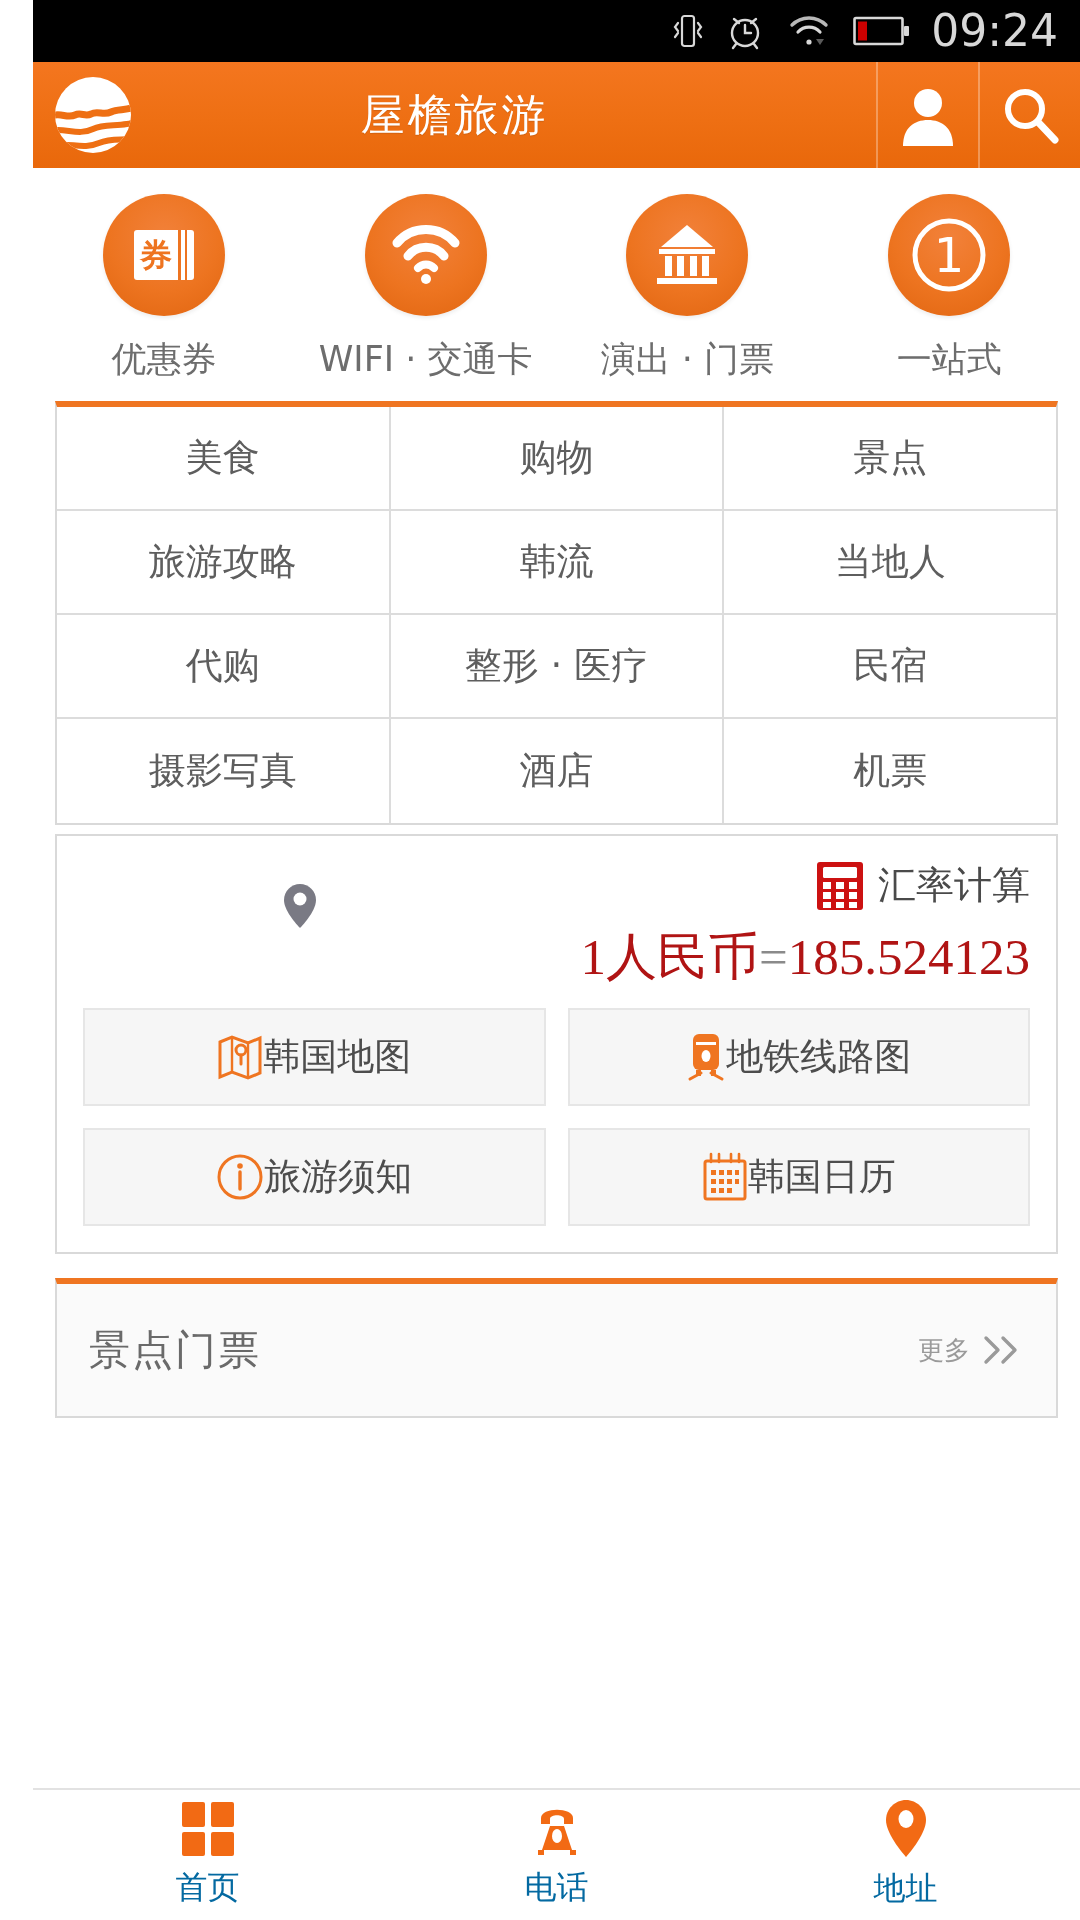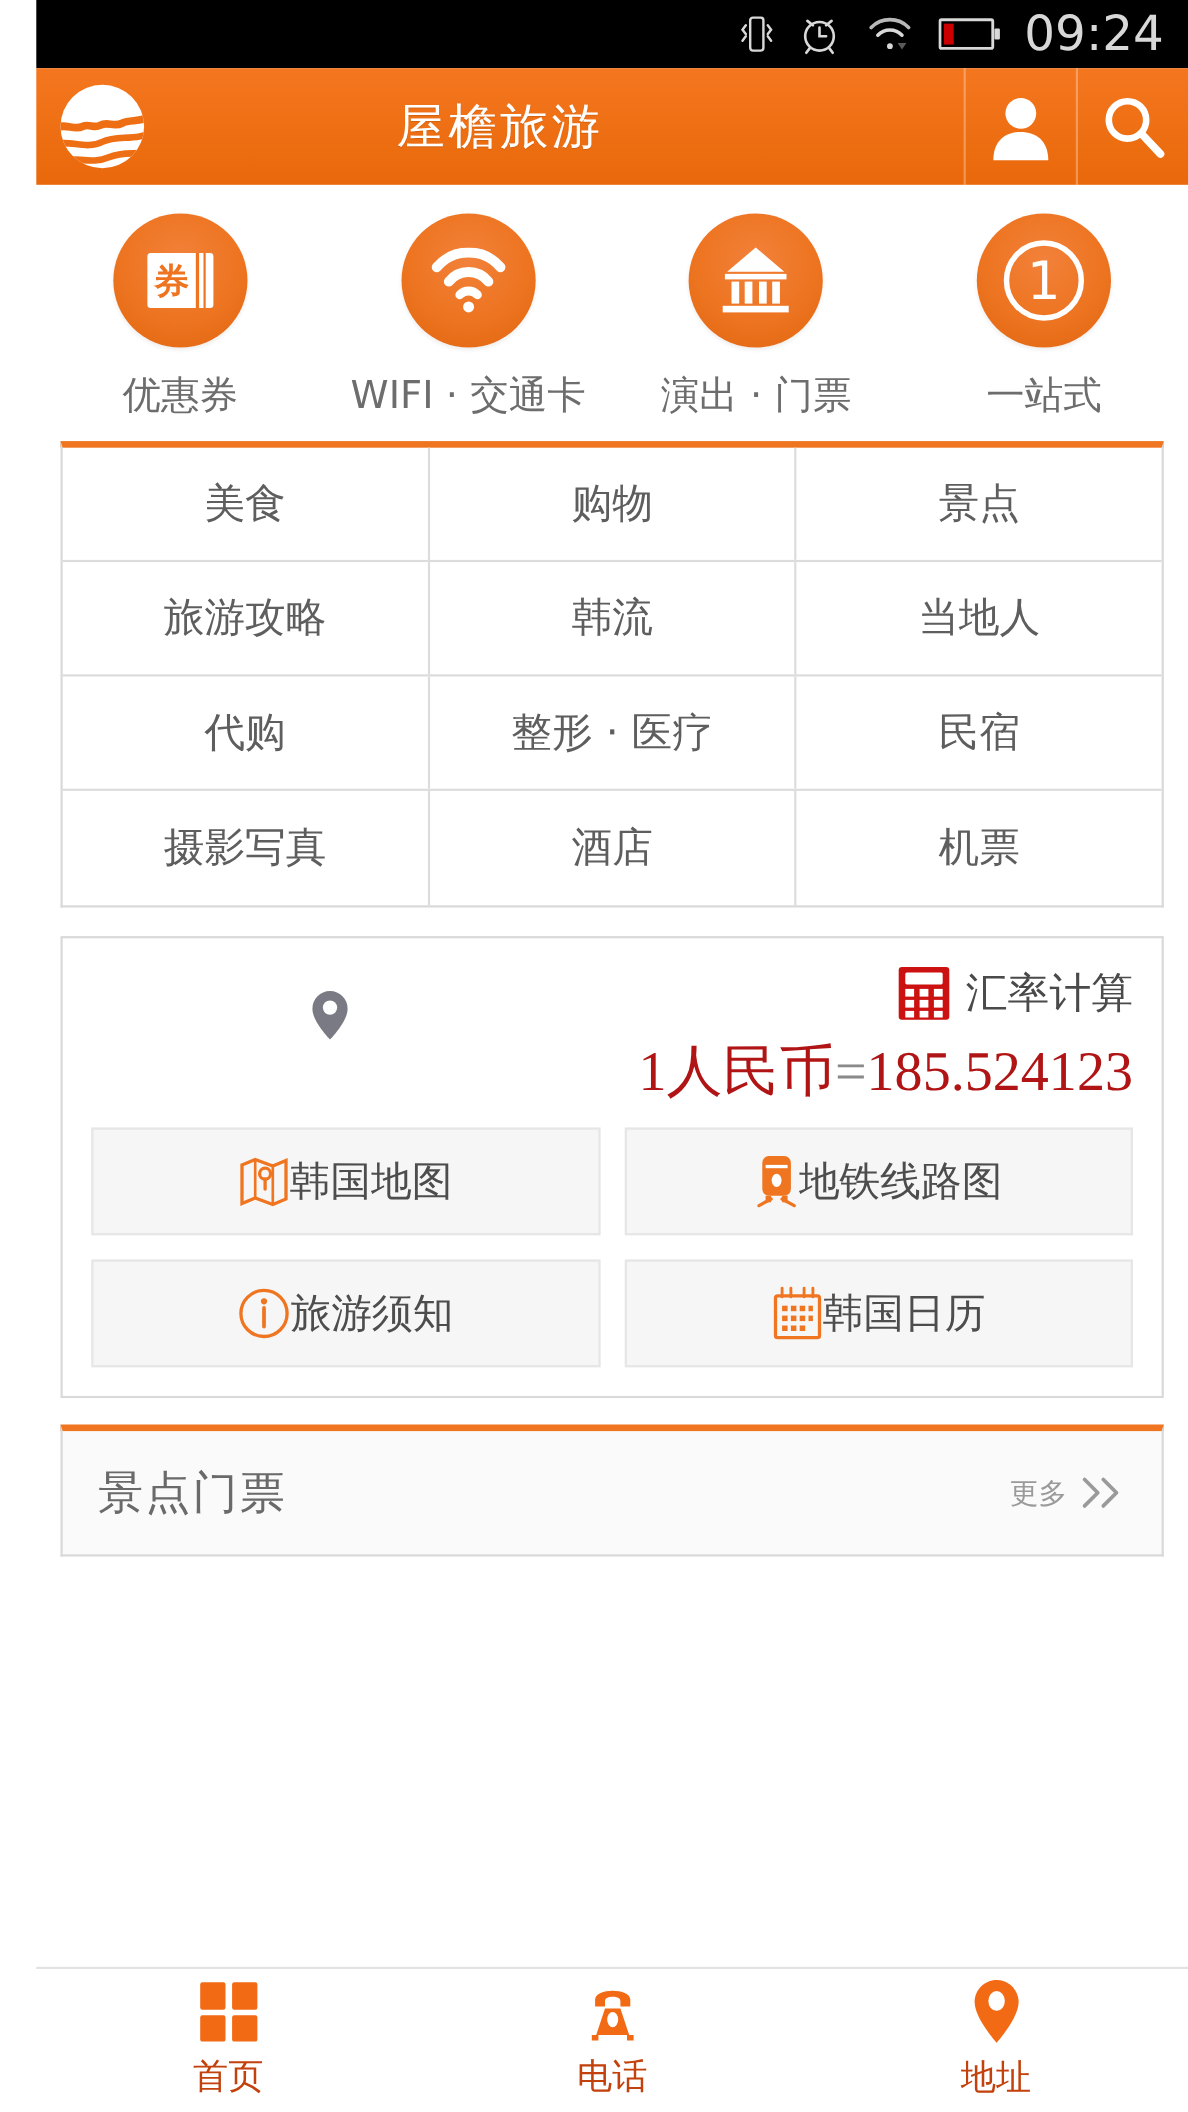--- a/index.html
+++ b/index.html
@@ -131,21 +131,21 @@
     display: flex;
     align-items: center;
     justify-content: center;
     border-right: 2px solid #dcdcdc;
     color: #5e5e5e;
     font-size: 37px;
   }
   .menu-cell:last-child { border-right: none; }
 
   
-  .tools-card { margin: 26px 22px 0 22px; }
+  .tools-card { margin: 9px 22px 0 22px; }
   .tools-top {
     display: flex;
     align-items: flex-start;
     padding: 24px 26px 6px 26px;
     min-height: 132px;
   }
   .tools-left {
     flex: 1;
     display: flex;
     align-items: flex-start;
@@ -196,21 +196,21 @@
     color: #4d4d4d;
     font-size: 37px;
   }
 
   
   .section-card {
     margin: 24px 22px 0 22px;
     background: #fafafa;
     border: 2px solid #d9d9d9;
     border-top: 6px solid #ef7521;
-    height: 120px;
+    height: 140px;
     display: flex;
     align-items: center;
     justify-content: space-between;
     padding: 0 32px;
     text-align: right;
   }
   .section-title {
     color: #6a6a6a;
     font-size: 41px;
     letter-spacing: 2px;
@@ -235,21 +235,21 @@
   }
   .nav-item {
     flex: 1;
     display: flex;
     flex-direction: column;
     align-items: center;
     justify-content: center;
     gap: 8px;
   }
   .nav-label {
-    color: #c2410c;
+    color: #0369a1;
     font-size: 32px;
   }
 </style>
 </head>
 <body>
 
 <div class="screen">
 
   <div class="status-bar">
     <div class="status-icons">

